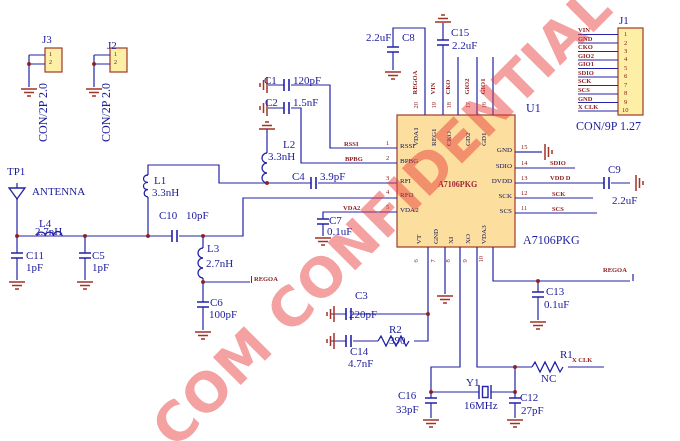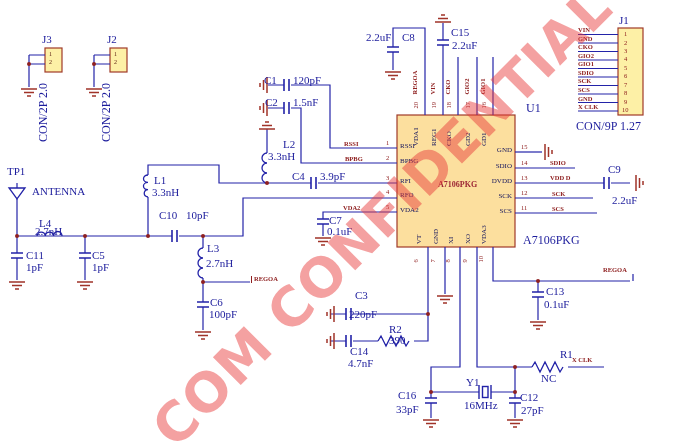--- a/index.html
+++ b/index.html
@@ -165,21 +165,21 @@
         <circle cx="267" cy="183" r="2"></circle>
       <circle cx="428" cy="314" r="2"></circle>
         <circle cx="538" cy="281" r="2"></circle>
       <circle cx="431" cy="392" r="2"></circle>
         <circle cx="515" cy="367" r="2"></circle>
       <circle cx="515" cy="392" r="2"></circle>
     </g>
   </svg>
 
   <div class="lab b" style="left:42px;top:34px">J3</div>
-  <div class="lab b" style="left:107px;top:34px">J2</div>
+  <div class="lab b" style="left:107px;top:40px">J2</div>
   <div class="lab tiny" style="left:49px;top:51px">1</div>
   <div class="lab tiny" style="left:49px;top:59px">2</div>
   <div class="lab tiny" style="left:114px;top:51px">1</div>
   <div class="lab tiny" style="left:114px;top:59px">2</div>
   <div class="lab b12 vt" style="left:49px;top:130px">CON/2P 2.0</div>
   <div class="lab b12 vt" style="left:112px;top:130px">CON/2P 2.0</div>
 
   <div class="lab b" style="left:7px;top:166px">TP1</div>
   <div class="lab b" style="left:32px;top:186px">ANTENNA</div>
 

